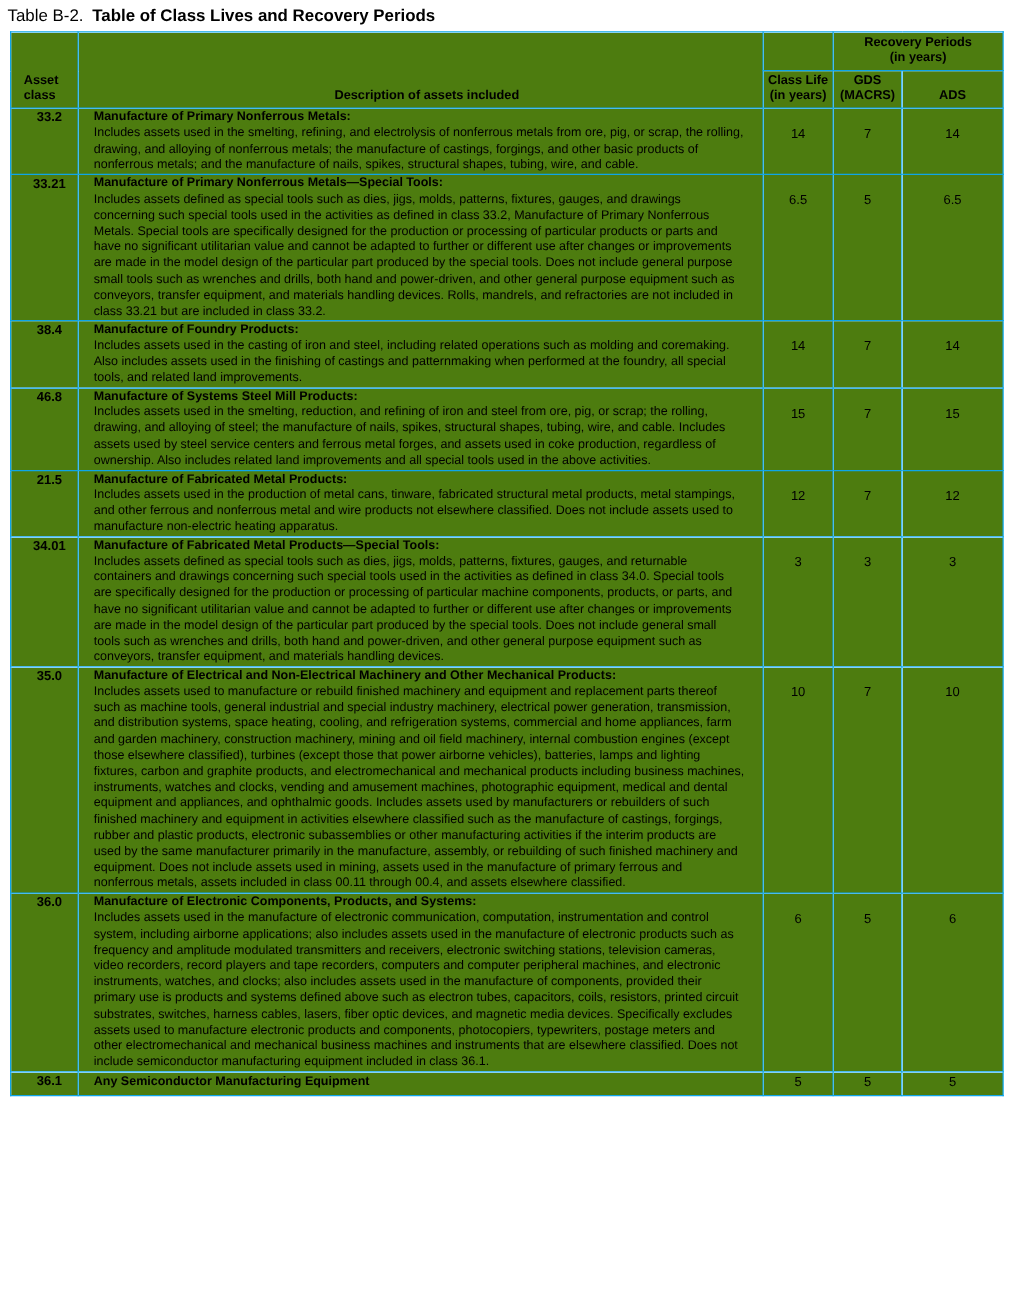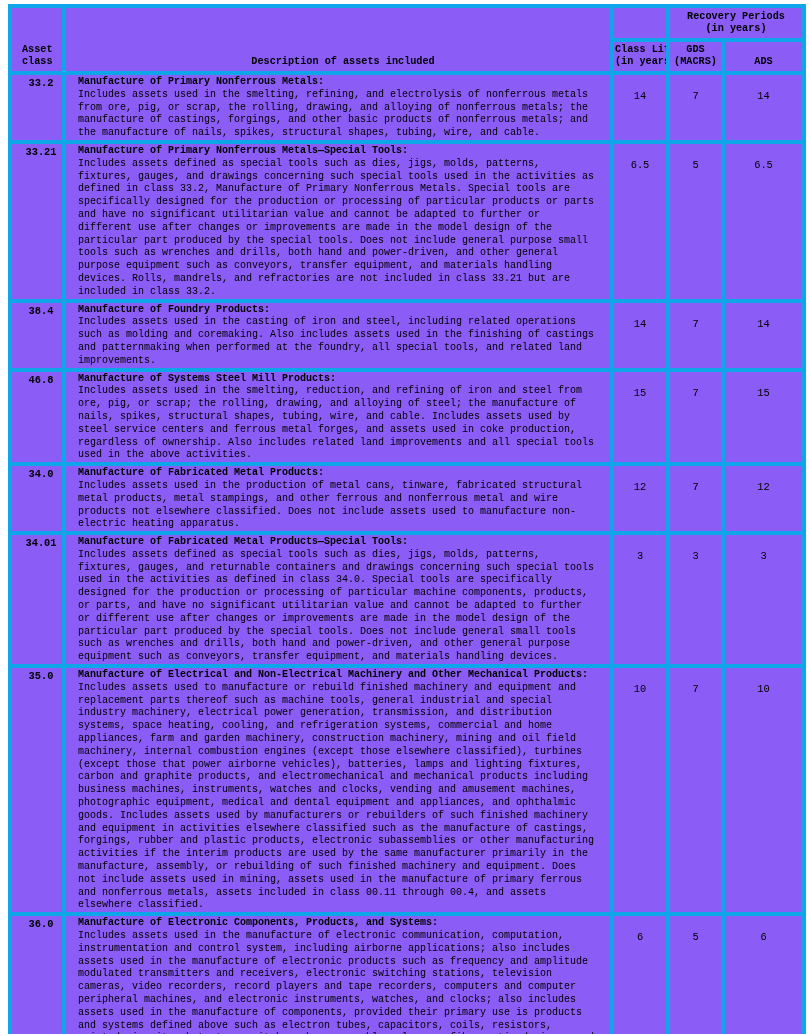--- a/index.html
+++ b/index.html
@@ -26,24 +26,23 @@
   .doc-title .prefix { font-weight: normal; }
   .doc-title .main   { font-weight: bold; margin-left: 7px; }
 
   table.b2 {
     border-collapse: collapse;
     table-layout: fixed;
     width: 794px;
     margin-left: 3px;
   }
   table.b2 th, table.b2 td {
-    border: 4px solid #0ea5e9;
-    background: #8b5cf6;
+    border: 1px solid #0ea5e9;
+    background: #4d7c0f;
     overflow: hidden;
-    font-family: Liberation Mono, monospace;
   }
 
   
   th { font-weight: bold; font-size: 10.2px; line-height: 12px; }
   .h-asset {
     vertical-align: bottom;
     text-align: left;
     padding: 2px 2px 3px 10px;
   }
   .h-desc {
@@ -95,20 +94,23 @@
     padding: 15px 1px 2px 1px;
   }
   tr.single td.num { padding-top: 3px; }
   tr.single td.desc { padding-top: 2px; padding-bottom: 3px; }
 </style>
 </head>
 <body>
 
 <div class="page">
 
+  <div class="doc-title">
+    <span class="prefix">Table B-2.</span><span class="main">Table of Class Lives and Recovery Periods</span>
+  </div>
 
   <table class="b2">
     <colgroup>
       <col style="width:54px">
       <col style="width:548px">
       <col style="width:56px">
       <col style="width:55px">
       <col style="width:81px">
     </colgroup>
     <thead>
@@ -176,21 +178,21 @@
         <td class="desc">
           <div class="rowtitle">Manufacture of Systems Steel Mill Products:</div>
           <div class="rowbody">Includes assets used in the smelting, reduction, and refining of iron and steel from ore, pig, or scrap; the rolling, drawing, and alloying of steel; the manufacture of nails, spikes, structural shapes, tubing, wire, and cable. Includes assets used by steel service centers and ferrous metal forges, and assets used in coke production, regardless of ownership. Also includes related land improvements and all special tools used in the above activities.</div>
         </td>
         <td class="num">15</td>
         <td class="num">7</td>
         <td class="num">15</td>
       </tr>
 
       <tr>
-        <td class="cls">34.0</td>
+        <td class="cls">21.5</td>
         <td class="desc">
           <div class="rowtitle">Manufacture of Fabricated Metal Products:</div>
           <div class="rowbody">Includes assets used in the production of metal cans, tinware, fabricated structural metal products, metal stampings, and other ferrous and nonferrous metal and wire products not elsewhere classified. Does not include assets used to manufacture non-electric heating apparatus.</div>
         </td>
         <td class="num">12</td>
         <td class="num">7</td>
         <td class="num">12</td>
       </tr>
 
       <tr>

